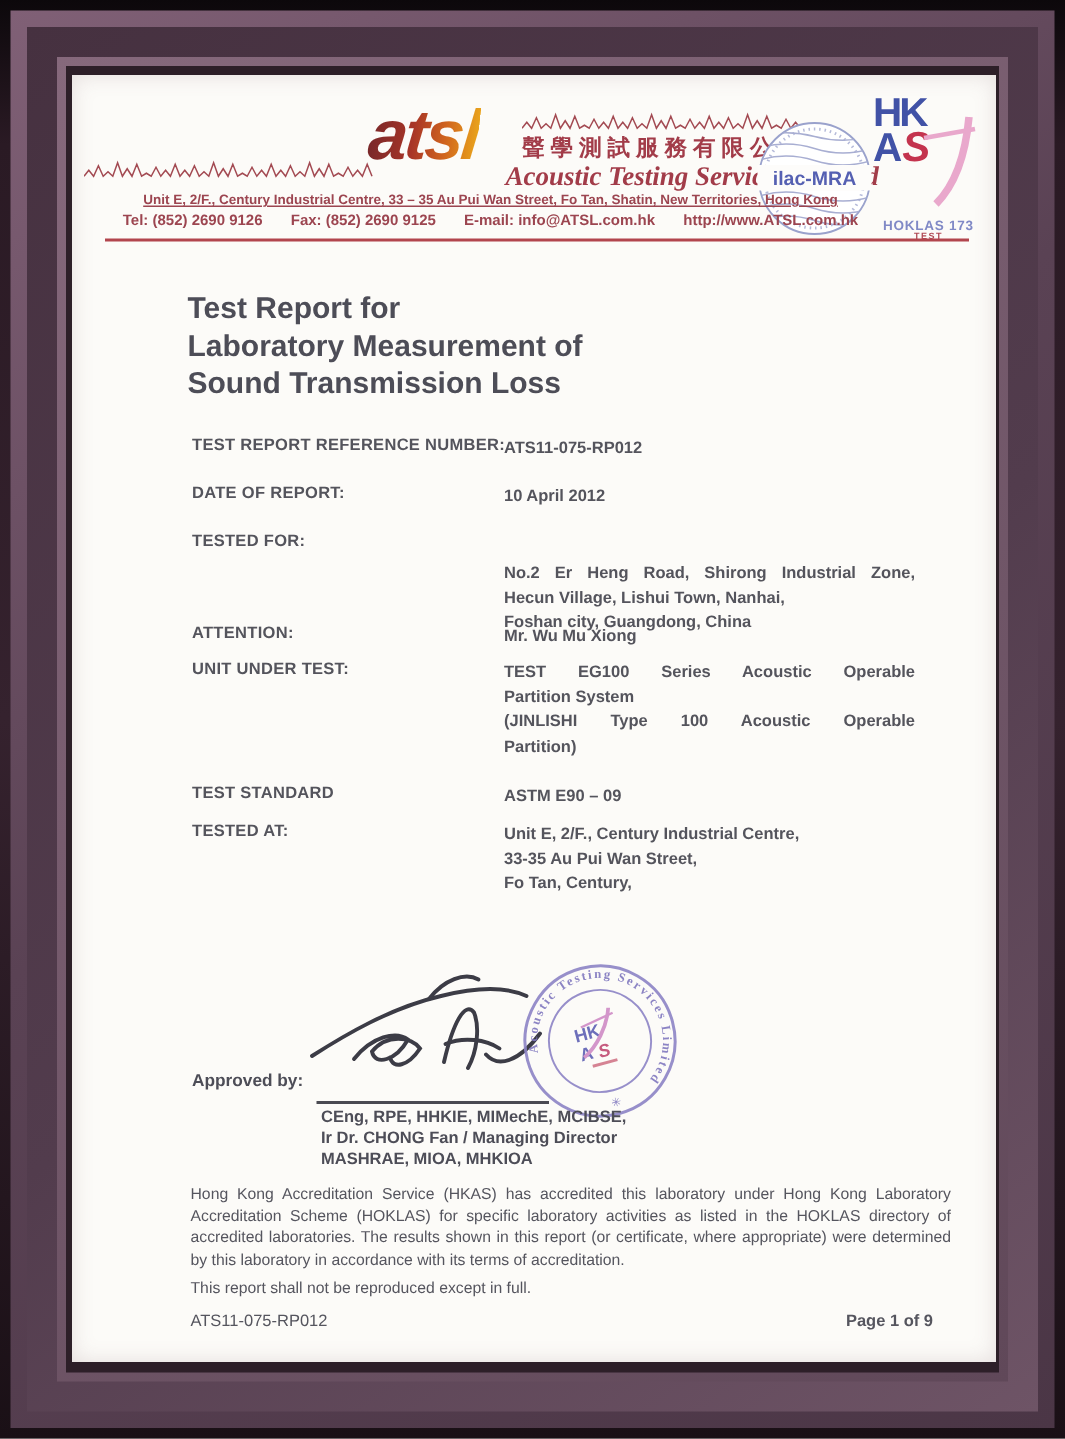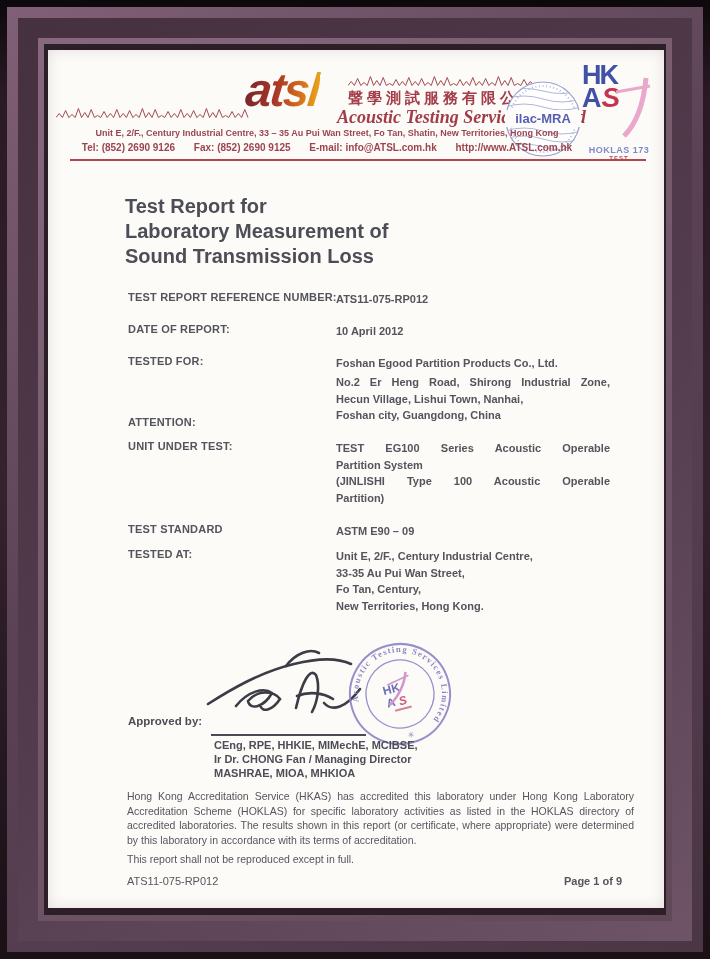--- a/index.html
+++ b/index.html
@@ -14,21 +14,21 @@
   .frame-e{position:absolute;inset:44px;background:#2d1f28;}
 
   
   .paper{position:absolute;left:48px;top:50px;width:616px;height:858px;background:#fcfbf8;box-shadow:inset 0 0 14px rgba(120,90,100,.18);}
 
   
   .zig{position:absolute;}
   .logo-word{position:absolute;left:198px;top:16px;font-size:47px;font-weight:bold;font-style:italic;letter-spacing:-2px;transform:skewX(-6deg);background:linear-gradient(90deg,#79282a,#a83527 40%,#d0641e 70%,#e9a31c);-webkit-background-clip:text;background-clip:text;color:transparent;line-height:1;}
   .cn-name{position:absolute;left:300px;top:39px;font-size:15px;font-weight:bold;color:#a23c49;letter-spacing:4px;white-space:nowrap;}
   .en-name{position:absolute;left:289px;top:57px;font-size:18px;font-weight:bold;font-style:italic;color:#a23c49;font-family:"Liberation Serif",serif;white-space:nowrap;}
-  .addr1{position:absolute;left:14px;top:78px;width:530px;text-align:center;font-size:9px;font-weight:bold;color:#9c4550;white-space:nowrap;}
+  .addr1{position:absolute;left:14px;top:78px;width:530px;text-align:center;font-size:9px;font-weight:bold;color:#9c4550;white-space:nowrap;text-decoration:underline;}
   .addr2{position:absolute;left:14px;top:92px;width:530px;text-align:center;font-size:10px;font-weight:bold;color:#9c4550;white-space:nowrap;}
   .addr2 span{margin:0 8px;}
   .red-rule{position:absolute;left:22px;top:109px;width:576px;height:2px;background:#b2454d;}
 
   .ilac{position:absolute;left:455px;top:29px;}
   .hkas{position:absolute;left:534px;top:14px;width:80px;}
   .hkas-hk{font-size:27px;font-weight:bold;color:#4152a6;letter-spacing:-2px;line-height:22px;}
   .hkas-row{position:relative;line-height:24px;}
   .hkas-a{font-size:27px;font-weight:bold;color:#4152a6;letter-spacing:-2px;}
   .hkas-s{font-size:28px;font-weight:bold;font-style:italic;color:#c4344e;margin-left:2px;}
@@ -127,47 +127,46 @@
       <div>Sound Transmission Loss</div>
     </div>
 
     <div class="lbl" style="top:241px">TEST REPORT REFERENCE NUMBER:</div>
     <div class="val" style="top:241px">ATS11-075-RP012</div>
 
     <div class="lbl" style="top:273px">DATE OF REPORT:</div>
     <div class="val" style="top:273px">10 April 2012</div>
 
     <div class="lbl" style="top:305px">TESTED FOR:</div>
-    <div class="val" style="top:305px">Foshan Egood Partition Products Co., Ltd.</div>
 
     <div class="val" style="top:324px">
       <div class="just">No.2 Er Heng Road, Shirong Industrial Zone,</div>
       <div>Hecun Village, Lishui Town, Nanhai,</div>
       <div>Foshan city, Guangdong, China</div>
     </div>
 
     <div class="lbl" style="top:366px">ATTENTION:</div>
+    <div class="val" style="top:366px">Mr. Wu Mu Xiong</div>
 
     <div class="lbl" style="top:390px">UNIT UNDER TEST:</div>
     <div class="val" style="top:390px">
       <div class="just">TEST EG100 Series Acoustic Operable</div>
       <div>Partition System</div>
       <div class="just">(JINLISHI Type 100 Acoustic Operable</div>
       <div>Partition)</div>
     </div>
 
     <div class="lbl" style="top:473px">TEST STANDARD</div>
     <div class="val" style="top:473px">ASTM E90 – 09</div>
 
     <div class="lbl" style="top:498px">TESTED AT:</div>
     <div class="val" style="top:498px">
       <div>Unit E, 2/F., Century Industrial Centre,</div>
       <div>33-35 Au Pui Wan Street,</div>
       <div>Fo Tan, Century,</div>
-      <div>New Territories, Hong Kong.</div>
     </div>
 
     <svg class="sig-svg" width="180" height="95" viewBox="0 0 180 95">
       <g fill="none" stroke="#3c3c46" stroke-width="2.6" stroke-linecap="round">
         <path d="M12,64 C34,50 64,32 98,24 C118,19 140,17 155,24"></path>
         <path d="M90,26 C100,13 114,8 123,13"></path>
         <path d="M40,66 C52,51 68,47 76,53 C68,67 54,71 52,61 C62,49 78,51 84,59 C76,71 66,73 64,65"></path>
         <path d="M100,68 C106,42 114,27 120,35 C124,45 122,61 116,72"></path>
         <path d="M101,56 C113,51 128,53 137,59"></path>
         <path d="M128,63 C136,72 150,68 164,49"></path>

